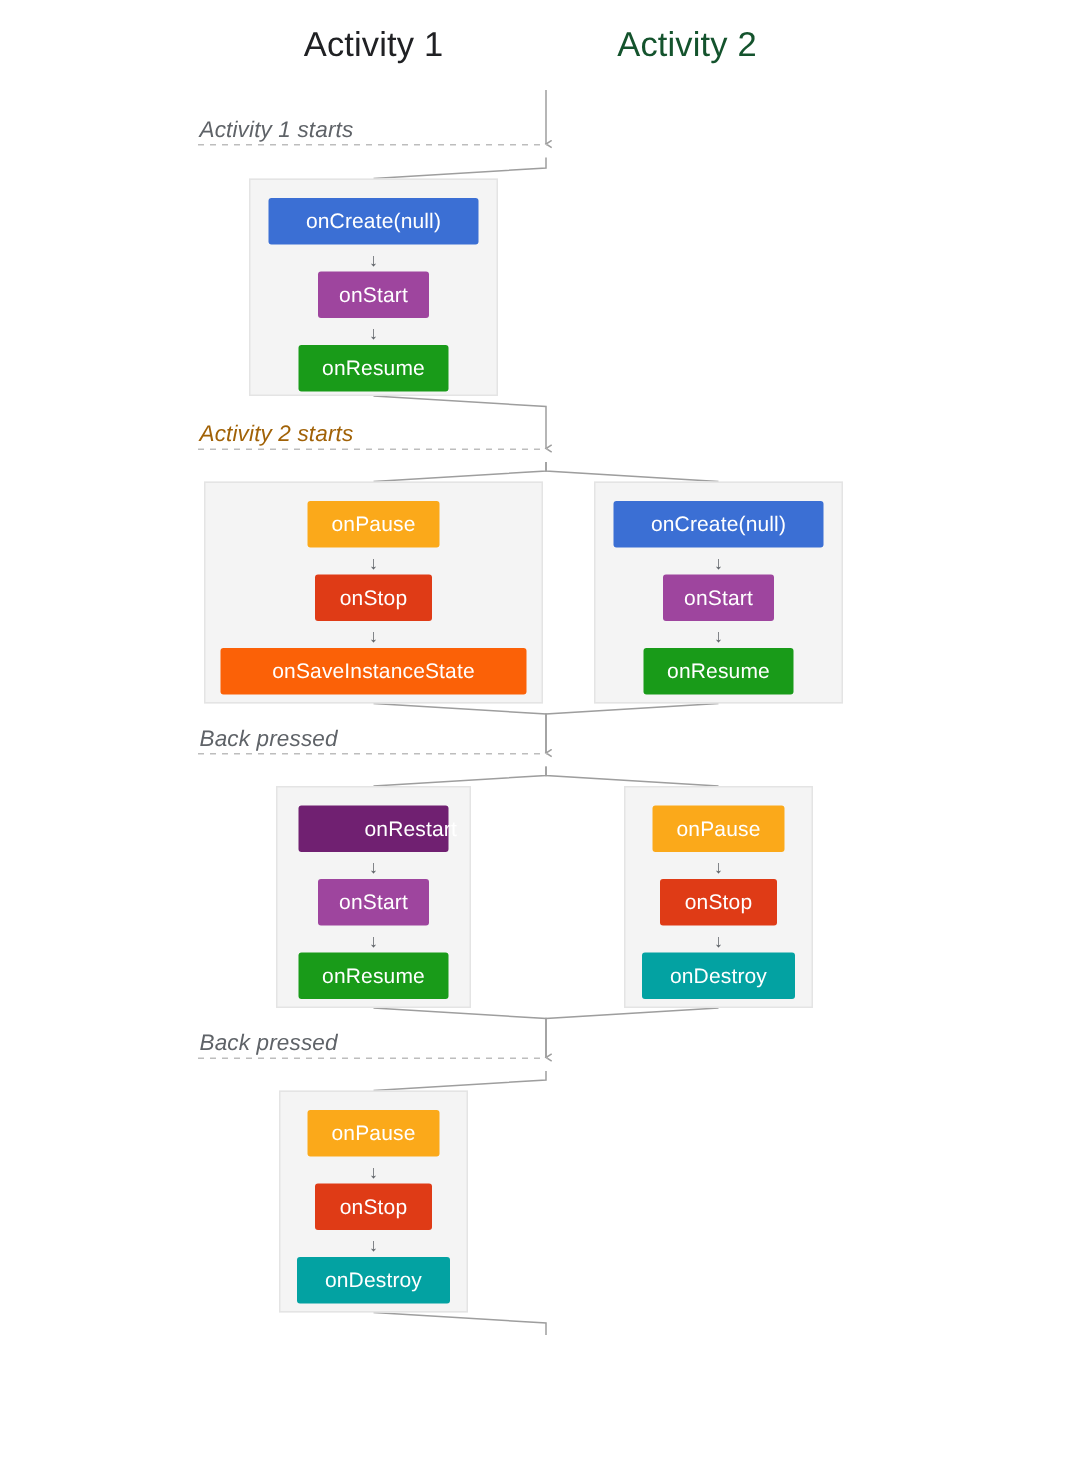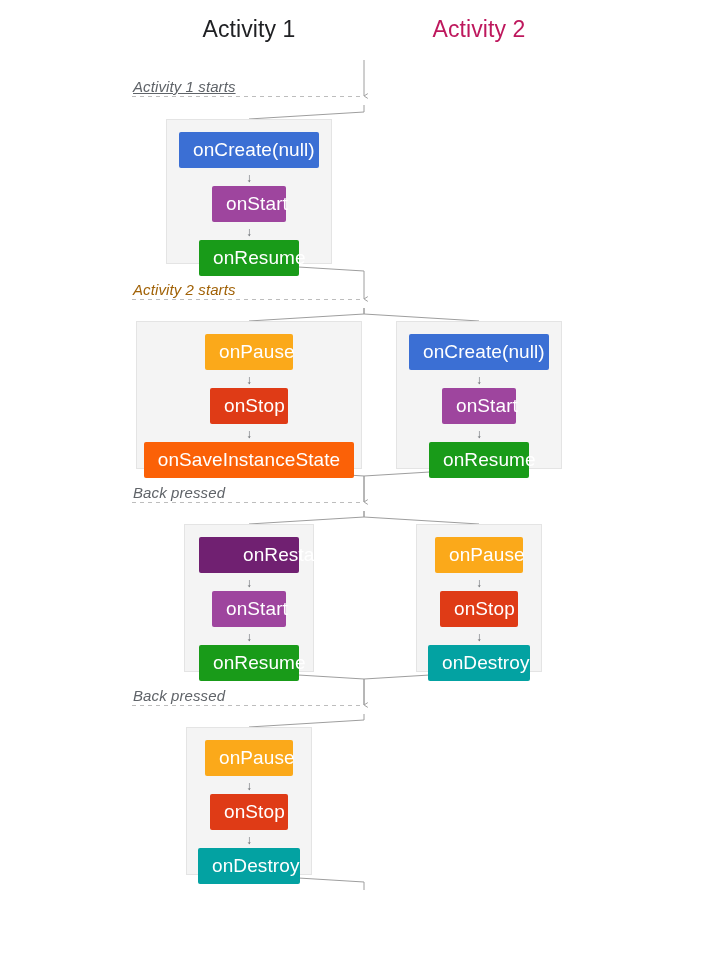--- a/index.html
+++ b/index.html
@@ -59,26 +59,26 @@
 
   
   .chip-row {
     display: flex;
     justify-content: center;
     align-items: center;
   }
   .chip {
     display: inline-block;
     color: #ffffff;
-    font-size: 19px;
+    font-size: 14px;
     line-height: 1;
     padding: 8px 14px 9px 14px;
     border-radius: 2px;
     white-space: nowrap;
-    text-align: right;
+    text-align: center;
     letter-spacing: 0.1px;
   }
   .arrow-glyph {
     display: block;
     text-align: center;
     font-size: 12px;
     line-height: 12px;
     color: #5f6368;
     height: 18px;
     padding-top: 4px;
@@ -117,25 +117,25 @@
     <g id="dash-layer" stroke="#bdbdbd" stroke-width="1" stroke-dasharray="4 4">
         <line x1="132" y1="96.5" x2="365" y2="96.5"></line>
         <line x1="132" y1="299.5" x2="365" y2="299.5"></line>
         <line x1="132" y1="502.5" x2="365" y2="502.5"></line>
         <line x1="132" y1="705.5" x2="365" y2="705.5"></line>
       </g>
   </svg>
 
   <div id="col-headers">
       <div class="col-header" style="left: 149px; top: 16px; width: 200px; color: rgb(32, 33, 36);">Activity 1</div>
-      <div class="col-header" style="left: 379px; top: 16px; width: 200px; color: #be185d;">Activity 2</div>
+      <div class="col-header" style="left: 358px; top: 16px; width: 200px; color: #14532d;">Activity 2</div>
     </div>
 
   <div id="stage-labels">
-      <div class="stage-label" style="left: 133px; top: 78px; color: rgb(95, 99, 104); text-decoration: underline;">Activity 1 starts</div>
+      <div class="stage-label" style="left: 133px; top: 78px; color: rgb(95, 99, 104);">Activity 1 starts</div>
       <div class="stage-label" style="left: 133px; top: 281px; color: #a16207;">Activity 2 starts</div>
       <div class="stage-label" style="left: 133px; top: 484px; color: rgb(95, 99, 104);">Back pressed</div>
       <div class="stage-label" style="left: 133px; top: 687px; color: rgb(95, 99, 104);">Back pressed</div>
     </div>
 
   <div id="groups">
       <div class="group" style="left: 166px; top: 119px; width: 166px; height: 145px; background: rgb(244, 244, 244); border-color: rgb(228, 228, 228);">
         <div class="group-inner">
           <div class="chip-row">
             <span class="chip" style="background: rgb(59, 111, 212); width: 140px; box-sizing: border-box;">onCreate(null)</span>

